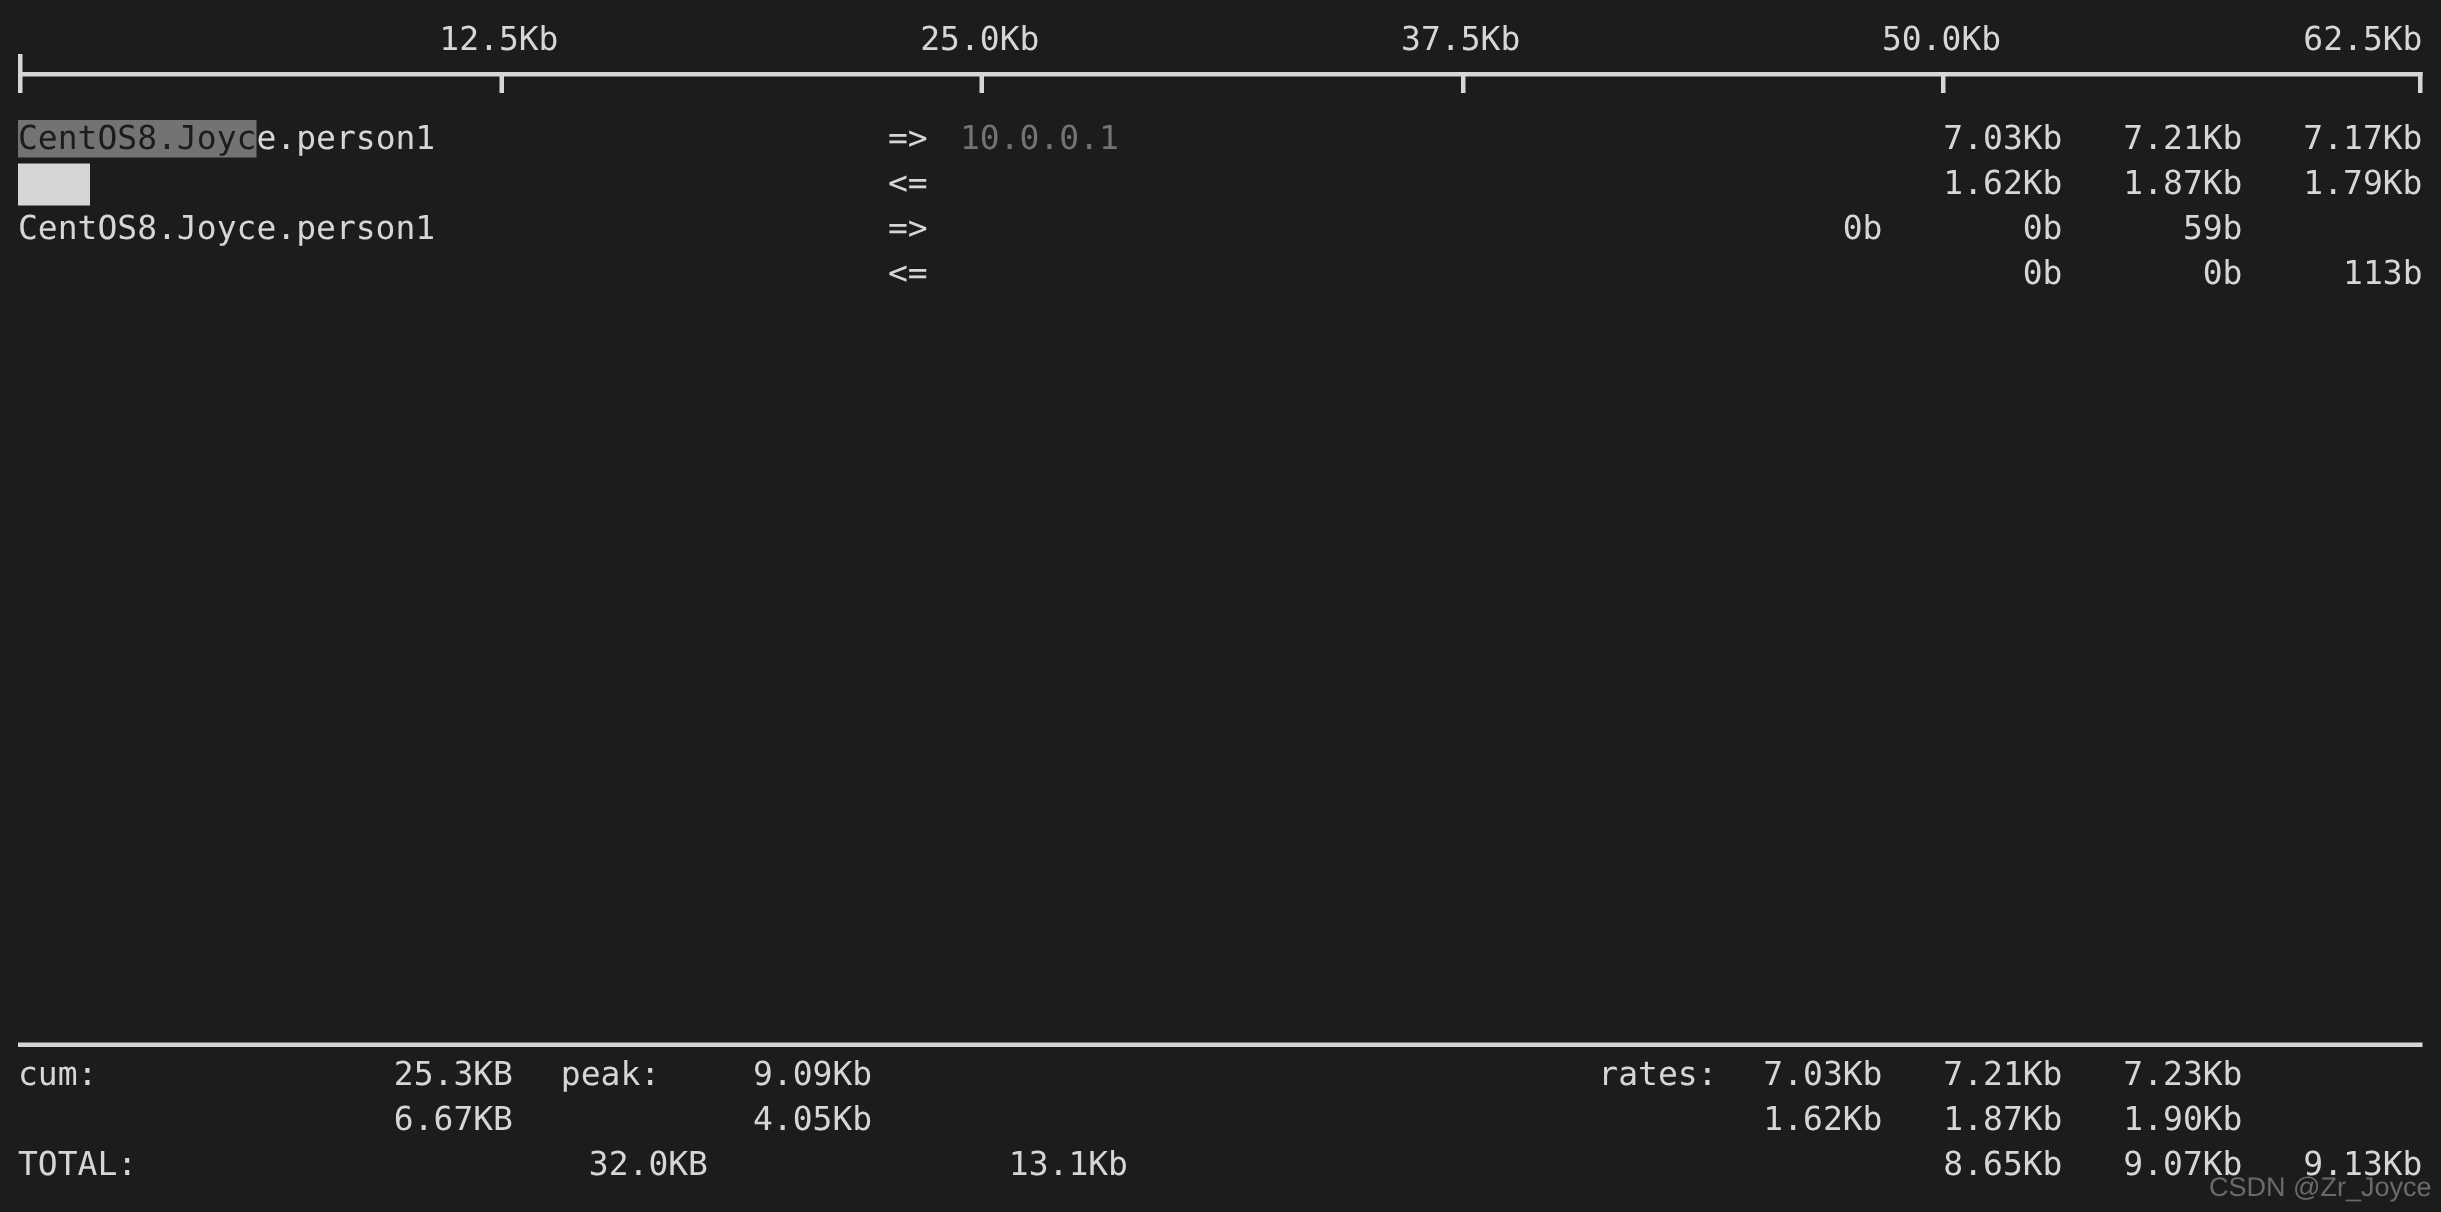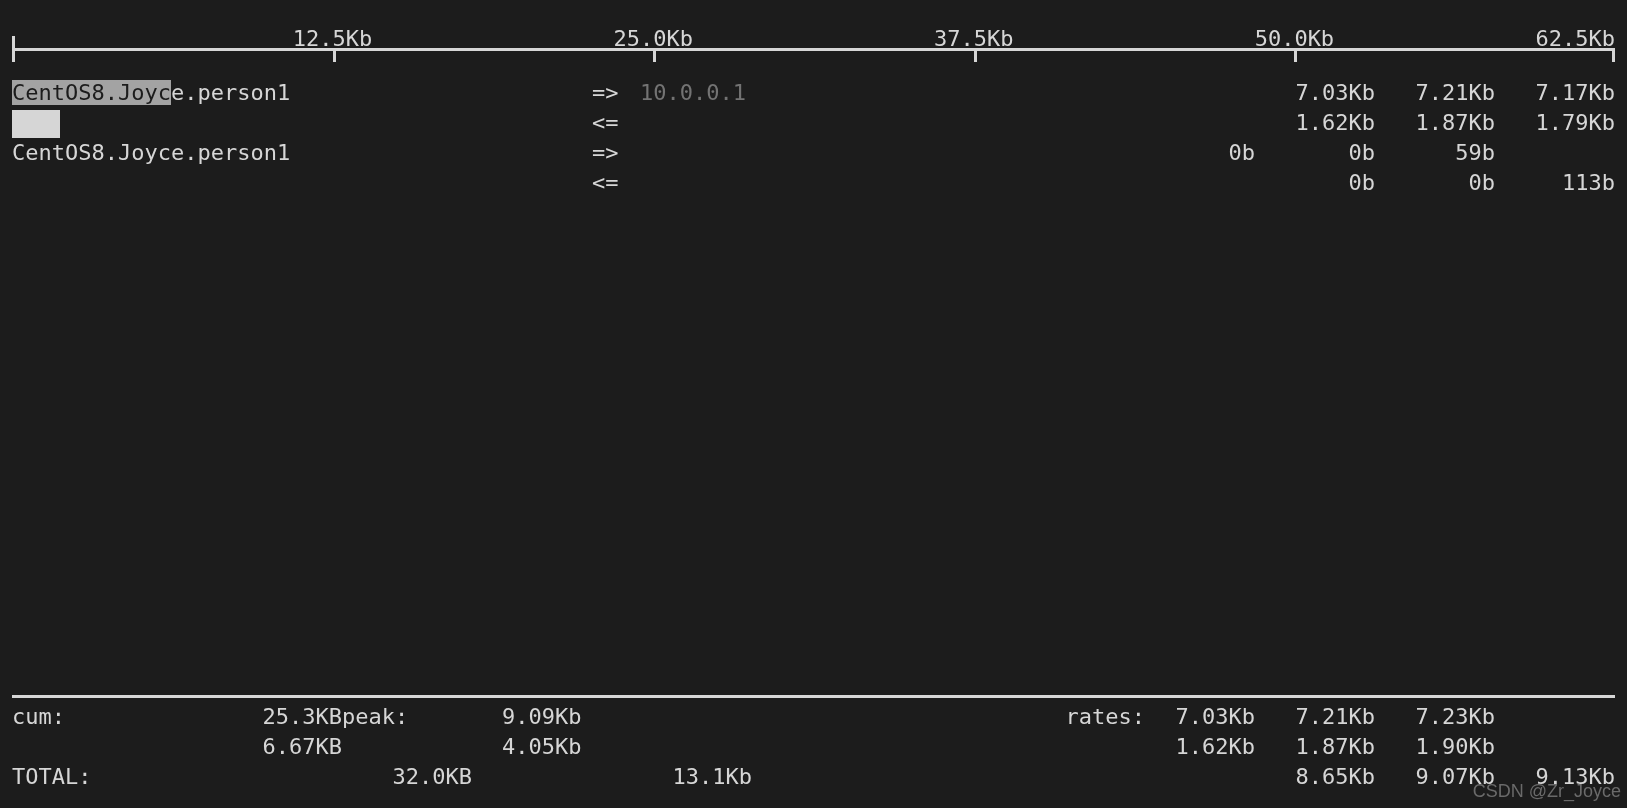--- a/index.html
+++ b/index.html
@@ -42,21 +42,21 @@
     width: 3px;
     height: 14px;
     background: #d6d6d6;
   }
   .scale-tick.start {
     top: 24px;
     height: 26px;
   }
   .scale-label {
     position: absolute;
-    top: 12px;
+    top: 0;
     transform: translateX(-50%);
     white-space: nowrap;
   }
   .scale-label.end {
     transform: translateX(-100%);
     text-align: center;
   }
 
   
   .connections {
@@ -65,21 +65,21 @@
   .row {
     display: grid;
     grid-template-columns: 580px 48px 1fr 120px 120px 120px;
     height: 30px;
     align-items: baseline;
   }
   .host   { white-space: pre; }
   .arrow  { white-space: pre; text-align: left; }
   .dest   { white-space: pre; }
   .num    { text-align: right; white-space: pre; }
-  .hl     { background: #a3a3a3; color: #1c1c1c; }
+  .hl     { background: #737373; color: #1c1c1c; }
   .hl-dest{ color: #737373; }   
   .bar    { display:inline-block; background:#d6d6d6; height:28px; vertical-align:middle; }
 
   
   .hr {
     position: absolute;
     left: 0;
     right: 0;
     bottom: 98px;
     height: 3px;
@@ -166,21 +166,21 @@
     </div>
 
   </div>
 
   <div class="hr"></div>
 
   <div class="footer">
     <div class="frow">
       <span class="flabel">cum:</span>
       <span class="fval">25.3KB</span>
-      <span class="flabel" style="text-align:left">peak:</span>
+      <span class="flabel" style="text-align:center">peak:</span>
       <span class="fval" style="text-align:left;padding-left:30px">9.09Kb</span>
       <span></span>
       <span class="flabel" style="text-align:right">rates:</span>
       <span class="fval">7.03Kb</span>
       <span class="fval">7.21Kb</span>
       <span class="fval">7.23Kb</span>
     </div>
     <div class="frow">
       <span></span>
       <span class="fval">6.67KB</span>

